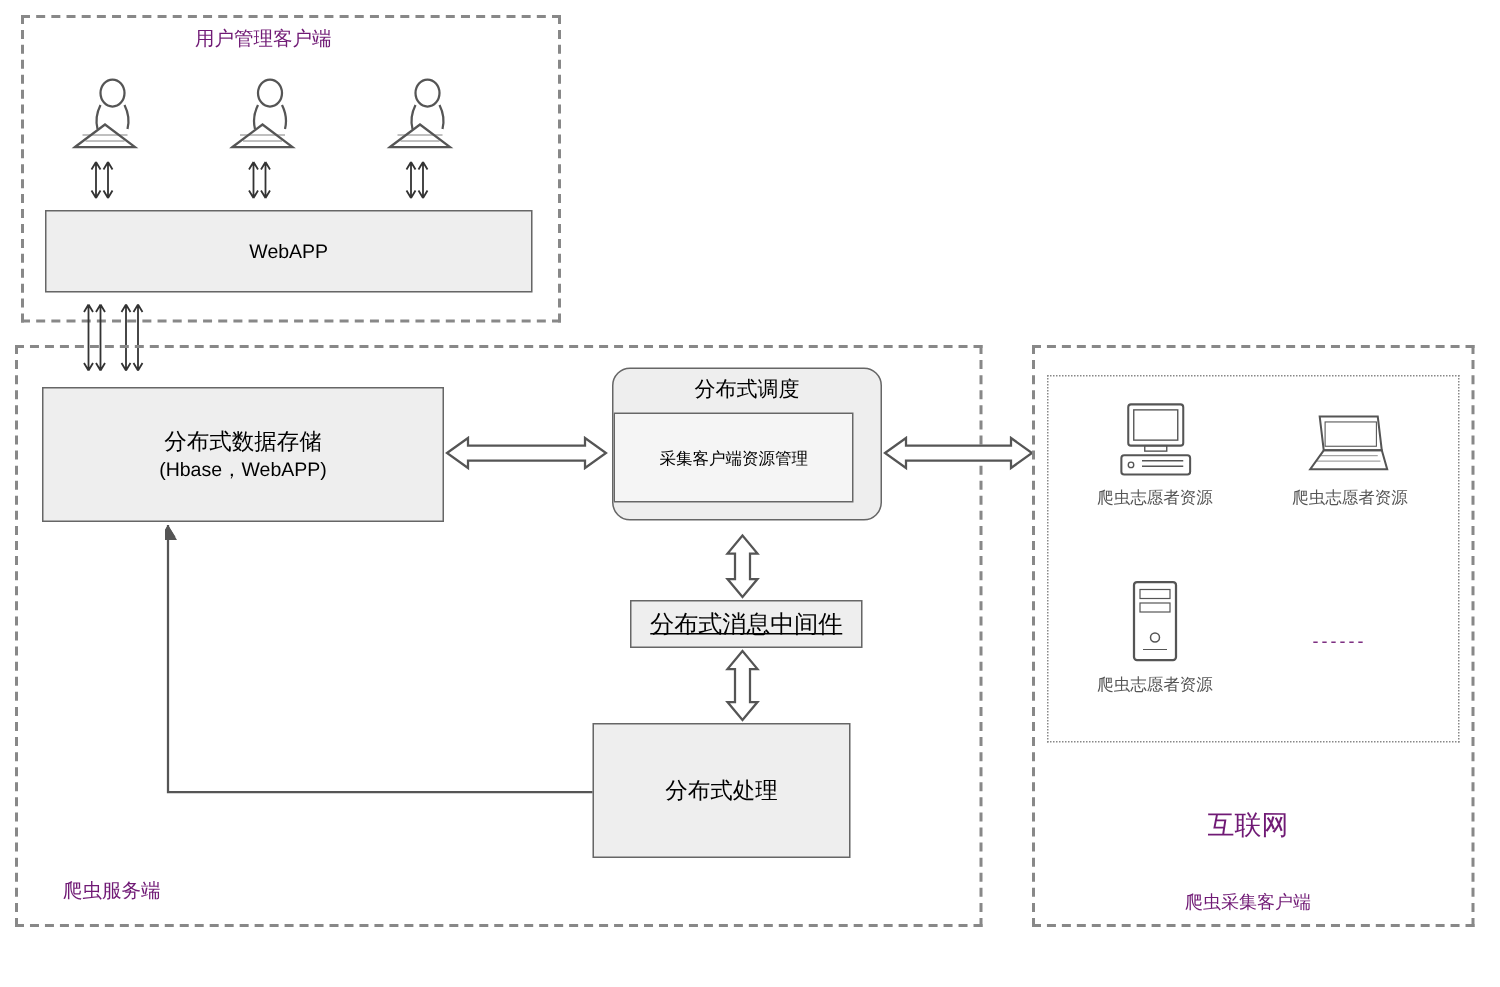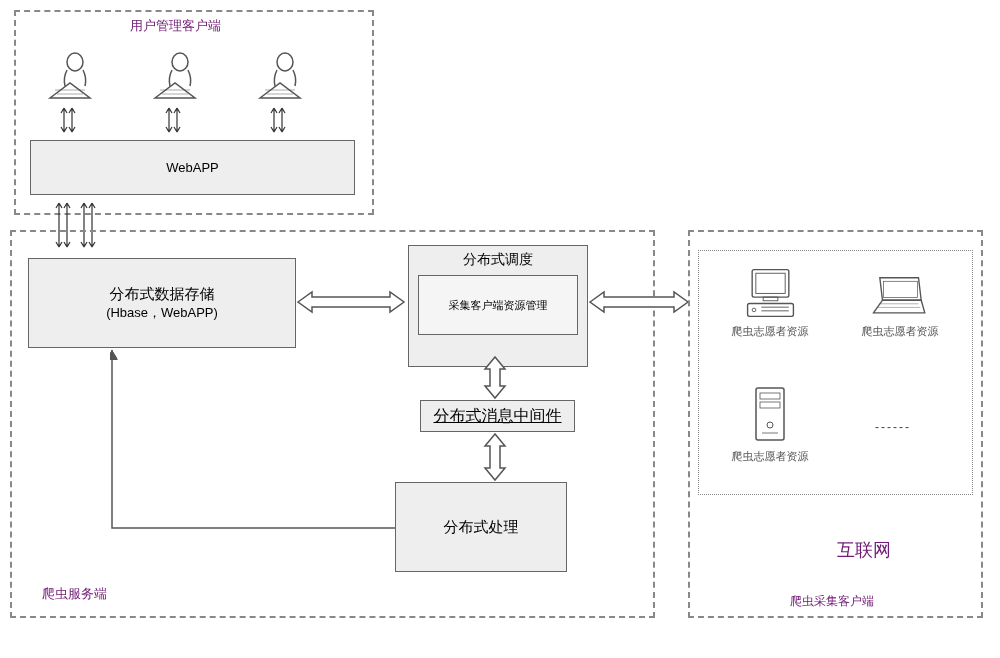--- a/index.html
+++ b/index.html
@@ -14,21 +14,20 @@
     .dashed-box {
       position: absolute;
       border: 2px dashed #888;
       background: transparent;
     }
     .solid-box {
       position: absolute;
       border: 1px solid #666;
       background: #eee;
       display: flex;
-      align-items: center;
       justify-content: center;
       text-align: center;
       flex-direction: column;
     }
     .label {
       position: absolute;
       font-size: 13px;
       color: #701a75;
     }
     .small-box {
@@ -117,21 +116,21 @@
 
 <div class="solid-box" style="left:28px; top:258px; width:268px; height:90px;">
   <span style="font-size:15px;">分布式数据存储</span>
   <span class="sub-text">(Hbase，WebAPP)</span>
 </div>
 
 <svg style="position:absolute; left:296px; top:290px; width:110px; height:24px;">
   <path d="M2 12 L16 2 L16 7 L94 7 L94 2 L108 12 L94 22 L94 17 L16 17 L16 22 Z" fill="#fff" stroke="#555" stroke-width="1.5"></path>
 </svg>
 
-<div class="solid-box" style="left:408px; top:245px; width:180px; height:122px; justify-content:flex-start; padding-top:5px;">
+<div class="solid-box" style="left:408px; top:245px; width:180px; height:102px; justify-content:flex-start; padding-top:5px;border-radius:12px;">
   <span style="font-size:14px; margin-bottom:6px;">分布式调度</span>
   <div style="display:flex; gap:6px; width:90%; height:60px;">
     <div class="small-box" style="flex:1;">
       <span>采集客户端资源管理</span>
     </div>
   </div>
 </div>
 
 <svg style="position:absolute; left:588px; top:290px; width:102px; height:24px;">
   <path d="M2 12 L16 2 L16 7 L86 7 L86 2 L100 12 L86 22 L86 17 L16 17 L16 22 Z" fill="#fff" stroke="#555" stroke-width="1.5"></path>
@@ -193,14 +192,14 @@
     <rect x="12" y="8" width="20" height="6" fill="none" stroke="#555" stroke-width="0.8"></rect>
     <rect x="12" y="17" width="20" height="6" fill="none" stroke="#555" stroke-width="0.8"></rect>
     <circle cx="22" cy="40" r="3" fill="none" stroke="#555"></circle>
     <line x1="14" y1="48" x2="30" y2="48" stroke="#555" stroke-width="0.8"></line>
   </svg>
   <span>爬虫志愿者资源</span>
 </div>
 
 <div class="label" style="left:875px; top:420px; font-size:12px; letter-spacing:2px;">------</div>
 
-<div class="label" style="left:805px; top:538px; font-size:18px;margin-left:32px;">互联网</div>
+<div class="label" style="left:805px; top:538px; font-size:18px;">互联网</div>
 <div class="label" style="left:790px; top:593px; font-size:12px;">爬虫采集客户端</div>
 
 </body></html>

